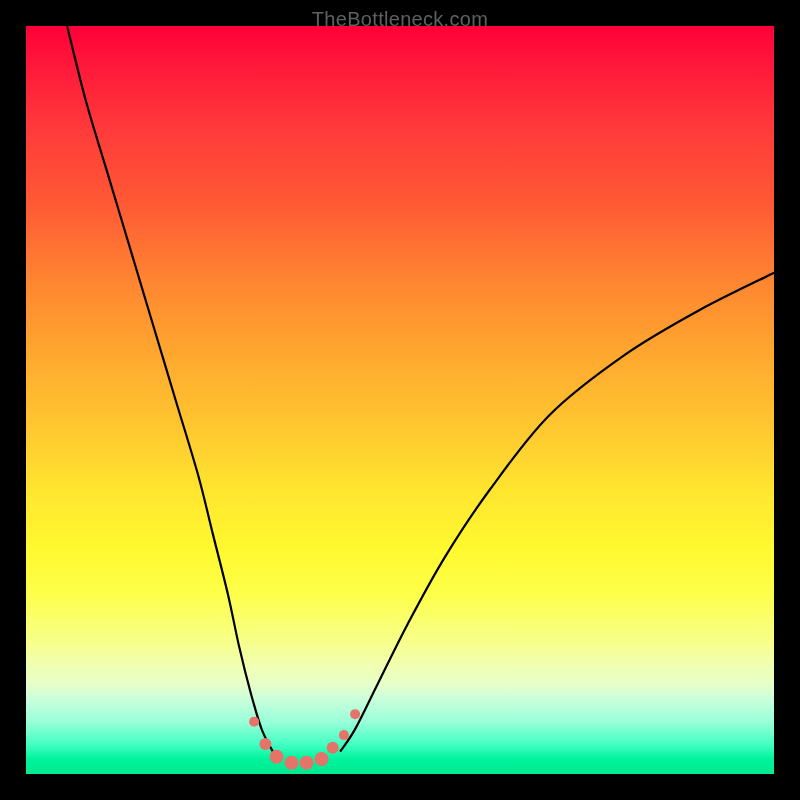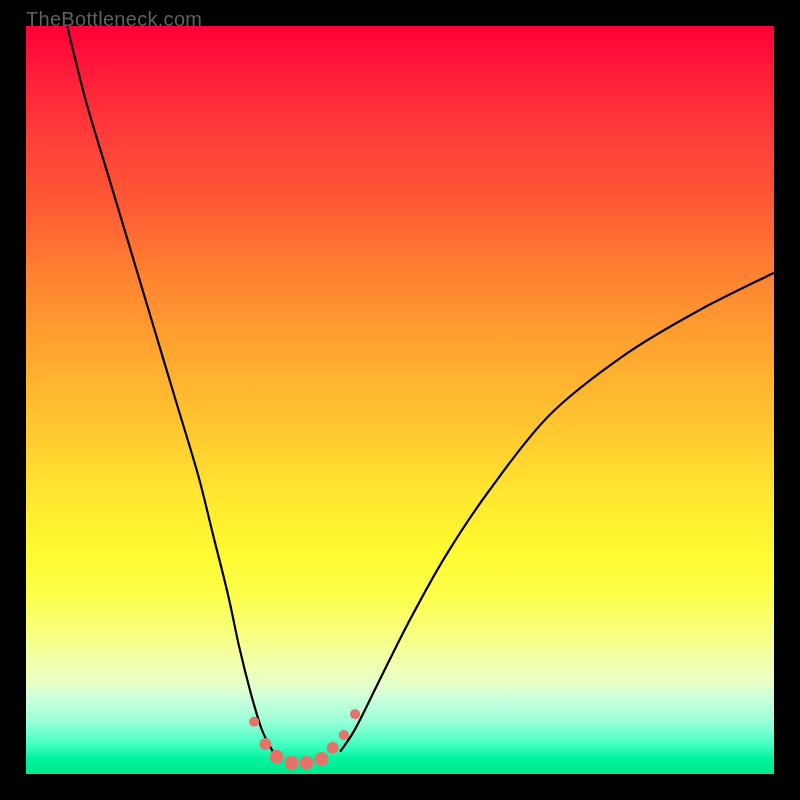--- a/index.html
+++ b/index.html
@@ -19,21 +19,21 @@
       #f7ff87 82%,
       #f2ffab 85%,
       #e7ffc9 88%,
       #c9ffdb 90%,
       #99ffd9 93%,
       #45ffc3 96%,
       #00f39d 98%,
       #00e98e 100%);
   }
   svg.curve{position:absolute;left:0;top:0;width:748px;height:748px}
-  .water{position:absolute;left:26px;top:8px;right:26px;text-align:left;color:#606060;font-size:20px;letter-spacing:.3px}
+  .water{position:absolute;left:26px;top:8px;right:26px;text-align:center;color:#606060;font-size:20px;letter-spacing:.3px}
 </style>
 </head>
 <body>
 
 <div class="water">TheBottleneck.com</div>
 
 <div class="frame">
   <div class="plot"></div>
   <svg class="curve" viewBox="0 0 748 748">
     <path id="leftPath" fill="none" stroke="#000000" stroke-width="2.2" d="M 41.14 0 C 44.25666666666667 12.46666666666666 52.983333333333334 49.86666666666662 59.84 74.79999999999995 C 66.69666666666667 99.73333333333329 74.8 124.66666666666669 82.28 149.60000000000002 C 89.76 174.53333333333336 97.24000000000001 199.46666666666664 104.72000000000001 224.39999999999998 C 112.20000000000002 249.33333333333331 119.68 274.26666666666665 127.16000000000001 299.2 C 134.64000000000001 324.1333333333333 142.12 349.06666666666666 149.6 374 C 157.07999999999998 398.93333333333334 165.80666666666667 426.36 172.04000000000002 448.8 C 178.27333333333337 471.24 182.01333333333332 488.6933333333333 187 508.64 C 191.98666666666668 528.5866666666667 197.5966666666667 549.78 201.96 568.48 C 206.32333333333332 587.1800000000001 209.43999999999997 604.6333333333333 213.17999999999998 620.84 C 216.92 637.0466666666667 220.66 652.0066666666667 224.4 665.72 C 228.14000000000001 679.4333333333334 231.88 693.1466666666666 235.62 703.12 C 239.36 713.0933333333334 244.97 721.8199999999999 246.84 725.56"></path>

